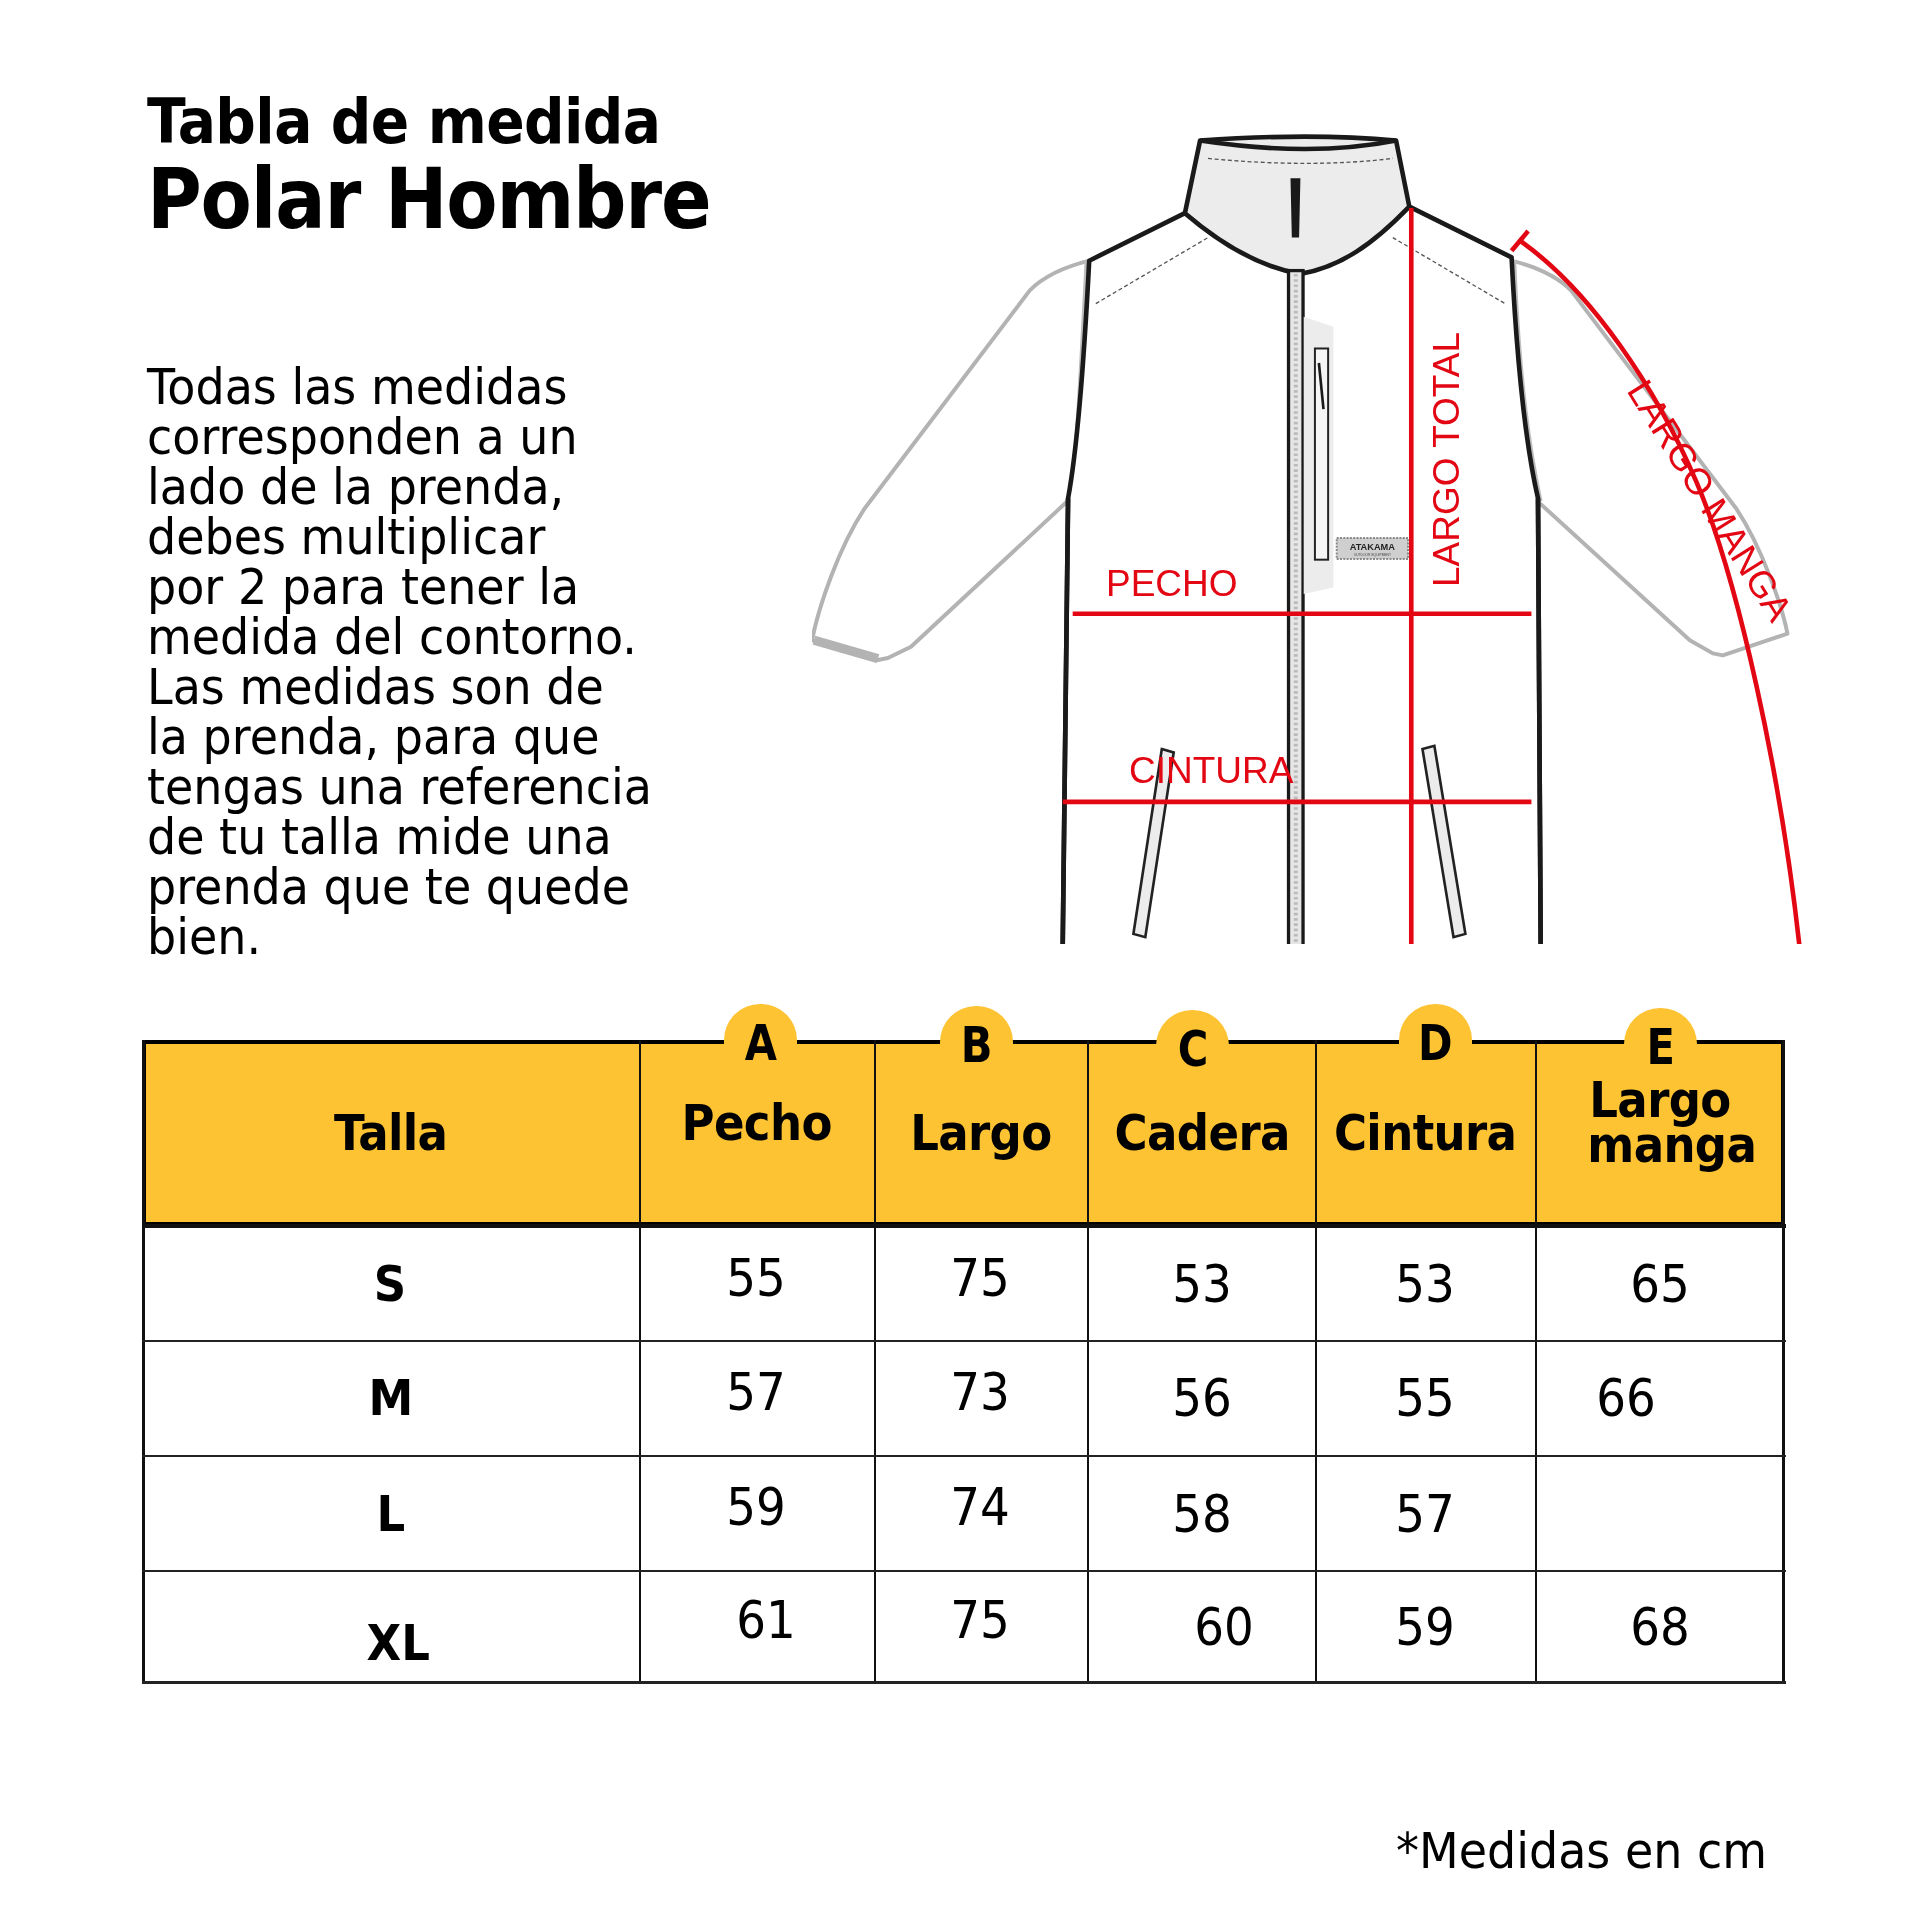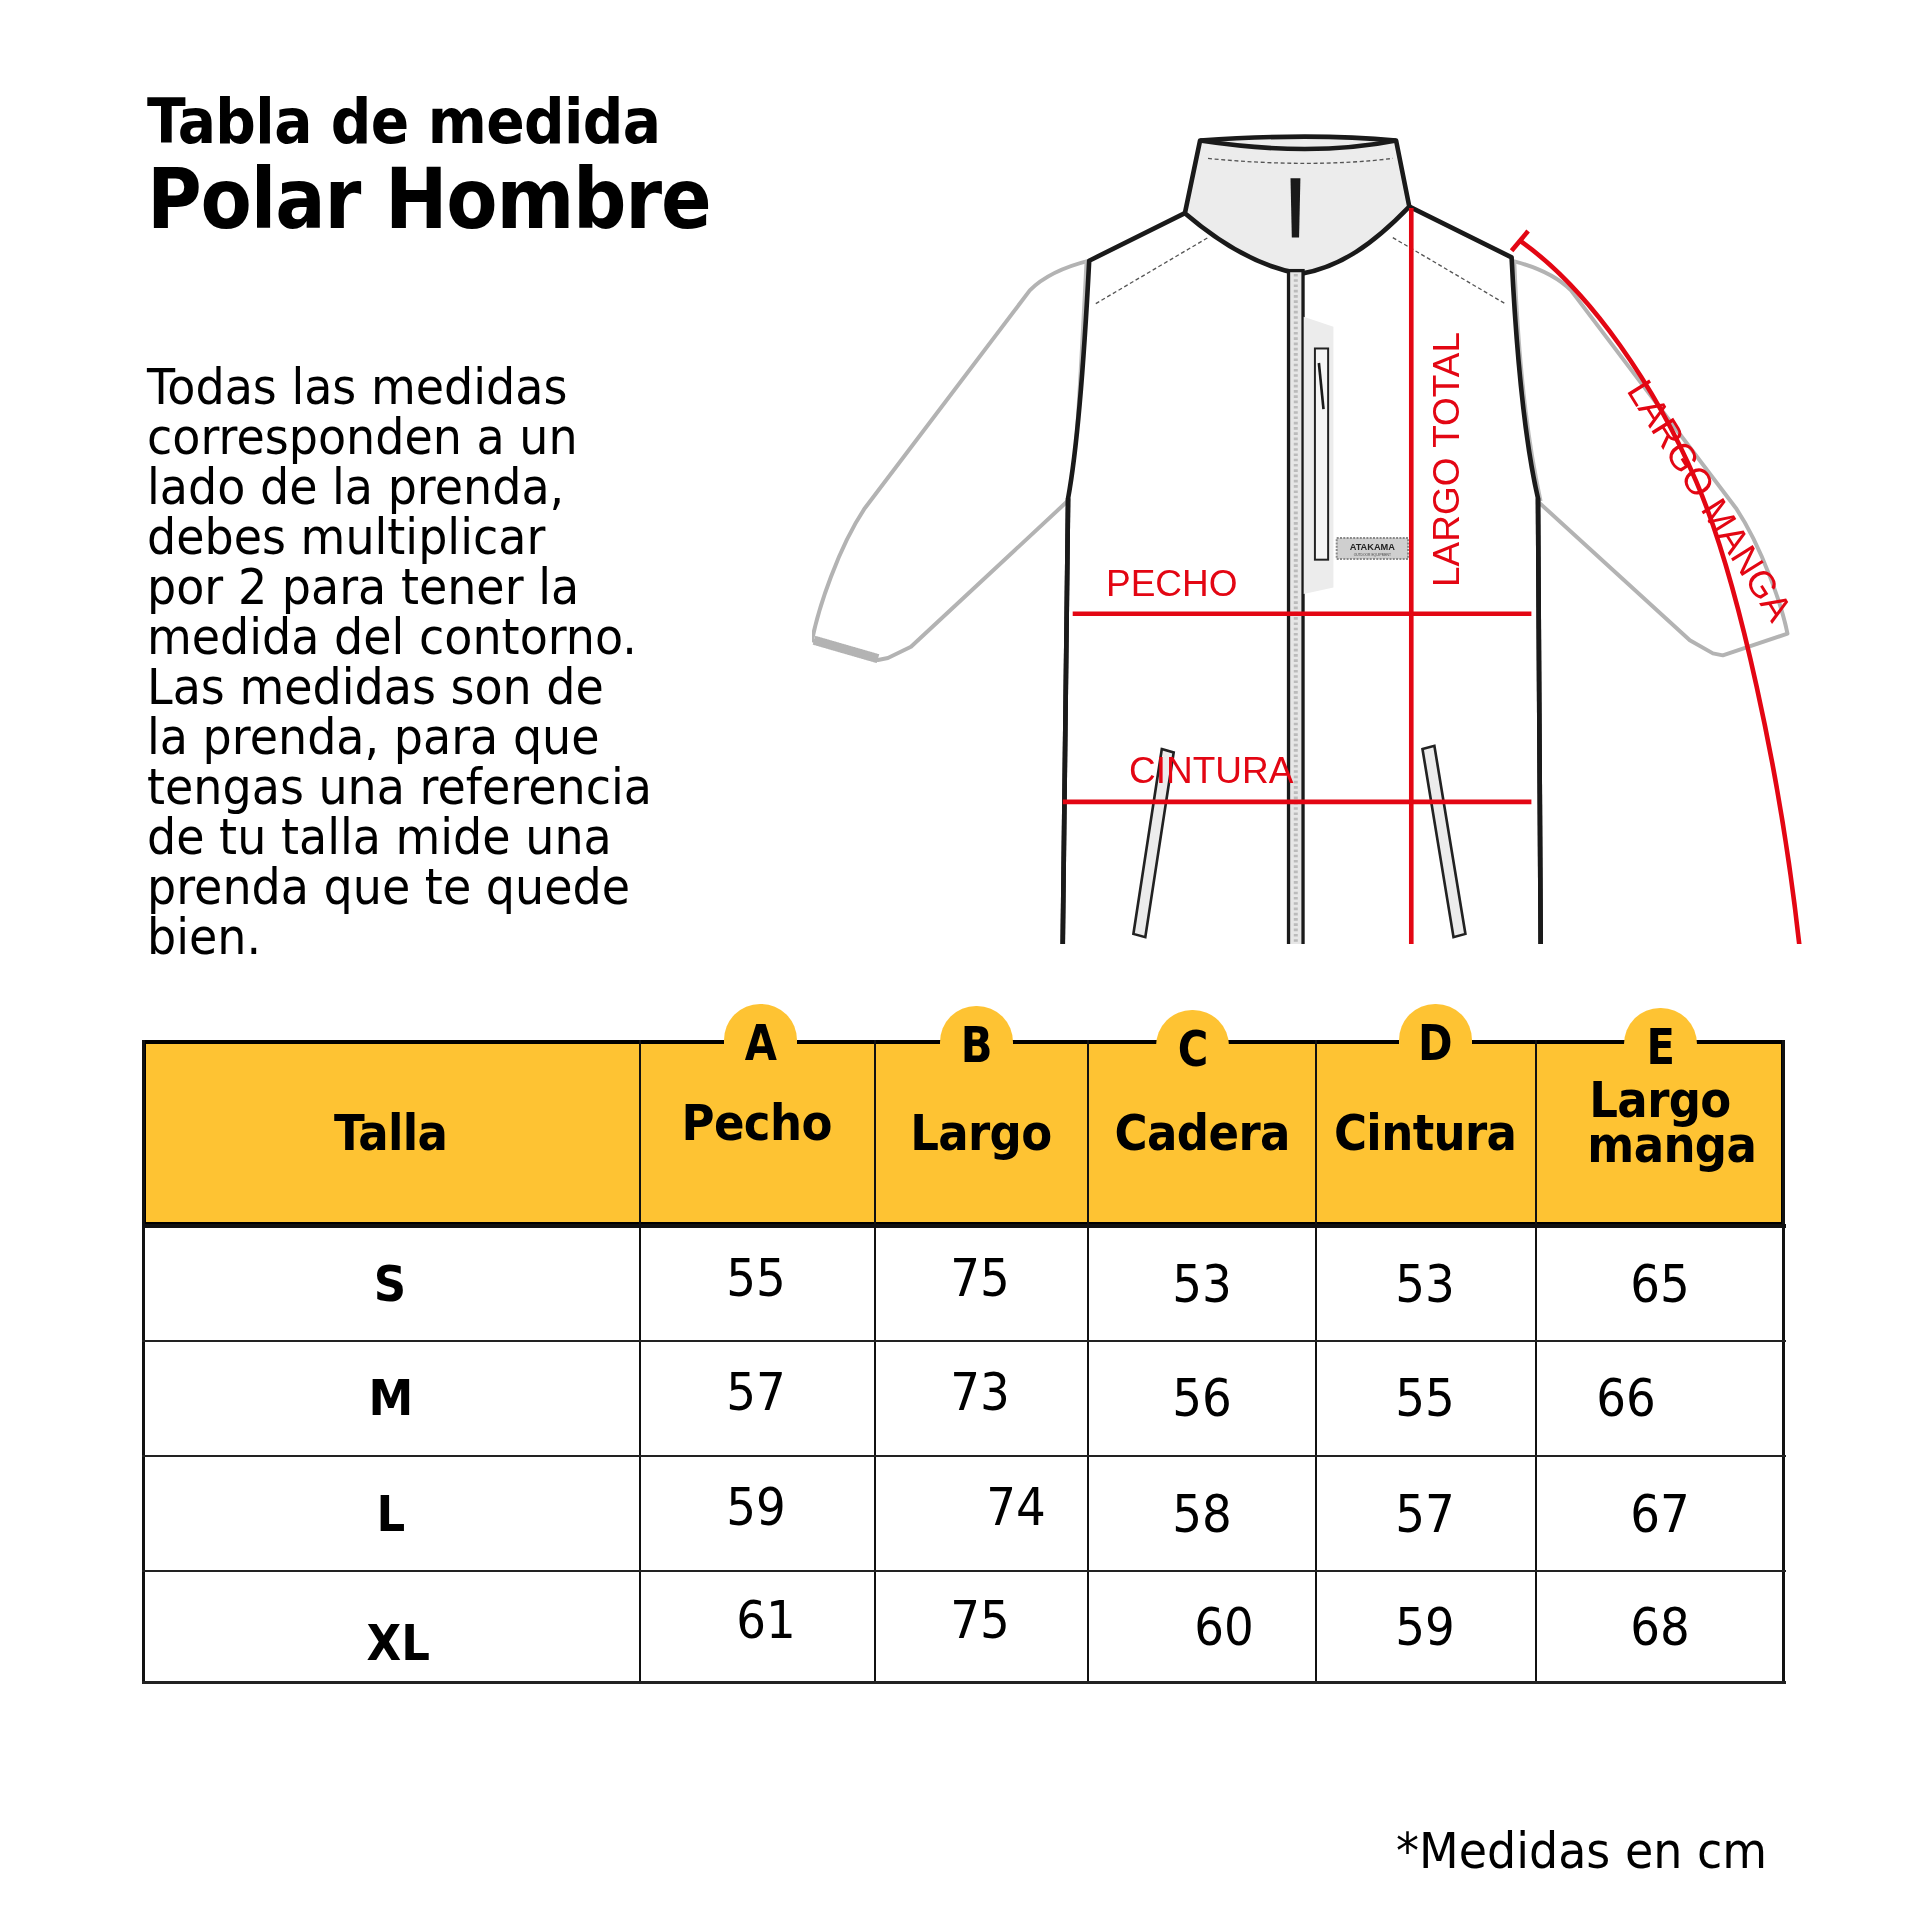--- a/index.html
+++ b/index.html
@@ -224,32 +224,29 @@
   <div class="td" style="left:1359px; top:302px; width:250px; height:112px;">
       <span>66</span>
     </div>
 
   <div class="td size" style="left:0; top:417px; width:497px; height:113px;">
       <span>L</span>
     </div>
   <div class="td" style="left:497px; top:410px; width:235px; height:113px;">
       <span>59</span>
     </div>
-  <div class="td" style="left:732px; top:410px; width:213px; height:113px;margin-left:36px;">
+  <div class="td" style="left:732px; top:410px; width:213px; height:113px;">
       <span>74</span>
     </div>
   <div class="td" style="left:946px; top:417px; width:228px; height:113px;text-align:center;">
       <span>58</span>
     </div>
   <div class="td" style="left:1173px; top:417px; width:220px; height:113px;">
       <span>57</span>
     </div>
-  <div class="td" style="left:1393px; top:417px; width:250px; height:113px;">
-      <span>67</span>
-    </div>
 
   <div class="td size" style="left:8px; top:532px; width:497px; height:110px;margin-top:16px;">
       <span>XL</span>
     </div>
   <div class="td" style="left:497px; top:525px; width:255px; height:110px;">
       <span>61</span>
     </div>
   <div class="td" style="left:732px; top:525px; width:213px; height:110px;">
       <span>75</span>
     </div>

